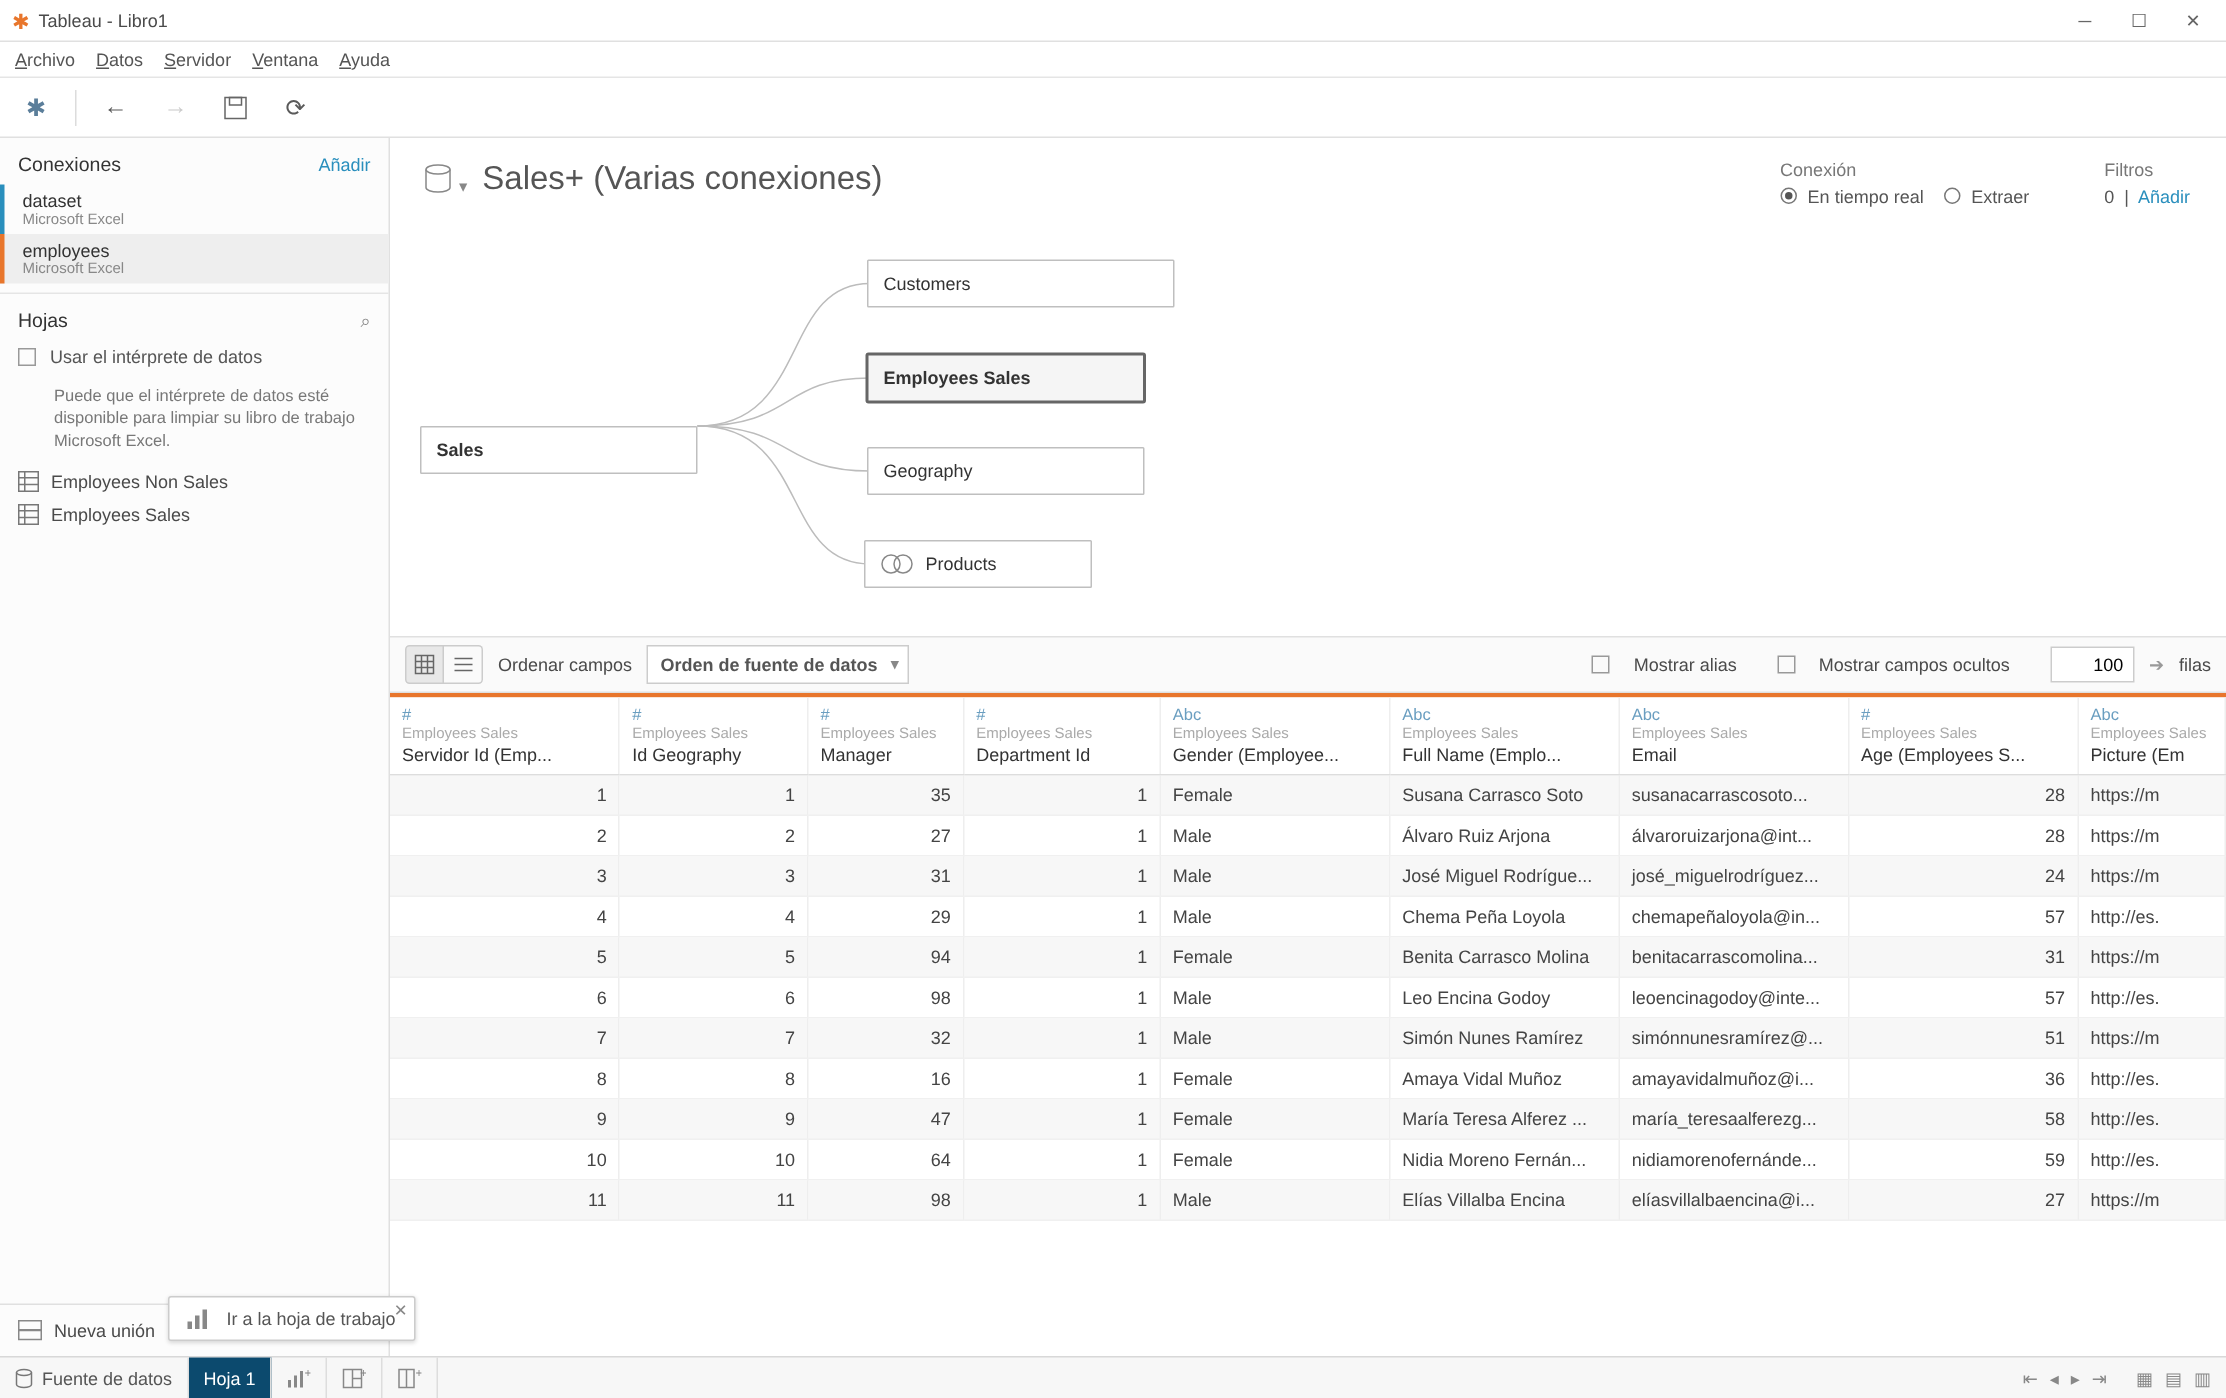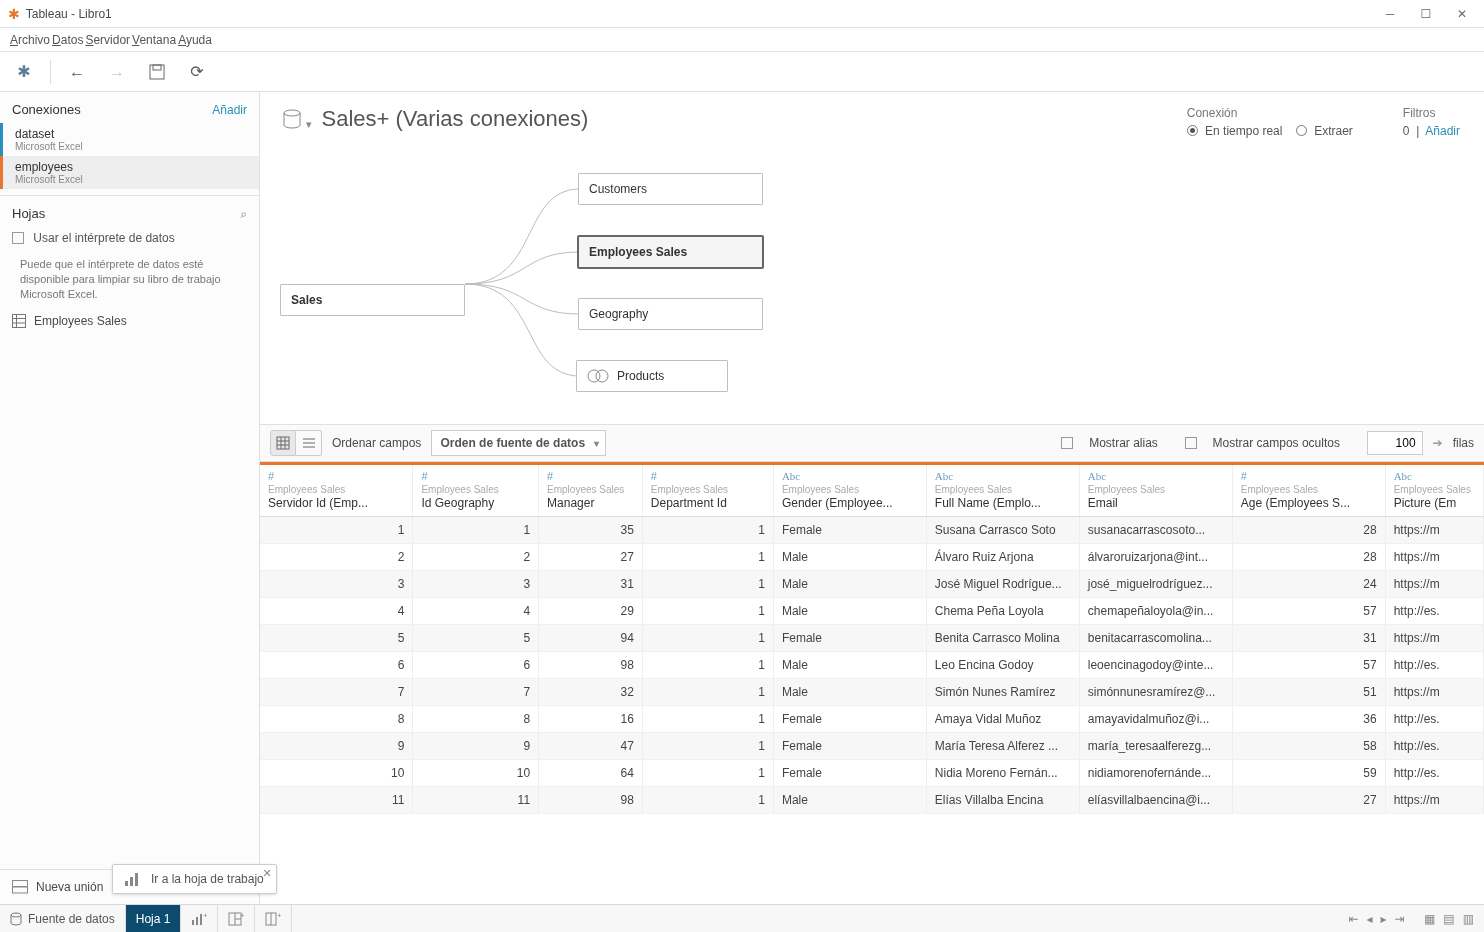--- a/index.html
+++ b/index.html
@@ -21,21 +21,21 @@
     background: #fff;
   }
   .titlebar-left { display: flex; align-items: center; gap: 6px; }
   .titlebar-logo { color: #e8762c; font-size: 14px; }
   .win-controls { display: flex; gap: 16px; padding-right: 8px; }
   .win-btn { width: 20px; height: 20px; display:flex; align-items:center; justify-content:center; color:#666; cursor:pointer; }
   .menubar {
     height: 24px;
     display: flex;
     align-items: center;
-    gap: 2px;
+    gap: 14px;
     padding: 0 10px;
     border-bottom: 1px solid #e5e5e5;
     font-size: 12px;
     color: #555;
   }
   .menubar span { cursor: default; }
   .menubar span::first-letter { text-decoration: underline; }
   .toolbar {
     height: 40px;
     display: flex;
@@ -67,21 +67,21 @@
     padding: 4px 12px 4px 12px;
     cursor:pointer;
   }
   .conn-item.ds1 { border-left: 3px solid #2a8fbd; }
   .conn-item.ds2 { border-left: 3px solid #e8762c; background:#eee; }
   .conn-name { font-size:12px; color:#333; }
   .conn-sub { font-size:10px; color:#888; }
   .side-section-hd .search-ic { color:#888; font-size:12px; }
   .sheets-body { padding: 4px 12px 8px 12px; font-size:12px; color:#555;}
   .chk { width:12px;height:12px;border:1px solid #999;display:inline-block;margin-right:6px;vertical-align:-2px;}
-  .hint { font-size:11px; color:#777; padding: 4px 12px 8px 20px; line-height:1.35;}
+  .hint { font-size:11px; color:#777; padding: 4px 12px 8px 36px; line-height:1.35;}
   .sheet-row { display:flex; align-items:center; gap:8px; padding:4px 12px; cursor:pointer; }
   .sheet-ic { width:14px;height:14px; color:#666; }
   .sidebar-bottom { margin-top:auto; border-top:1px solid #e0e0e0; padding:10px 12px; display:flex; align-items:center; gap:8px; }
   
   .main { flex:1; display:flex; flex-direction:column; position:relative; }
   .ds-header {
     display:flex; align-items:flex-start; justify-content:space-between;
     padding: 14px 24px 6px 22px;
   }
   .ds-title-wrap { display:flex; align-items:center; gap:10px; }
@@ -129,21 +129,21 @@
   .orange-bar { height:3px; background:#e8762c; }
   
   .grid { flex:1; overflow:auto; background:#fff; }
   table { border-collapse:collapse; width:100%; table-layout:fixed; }
   th {
     text-align:left; font-weight:normal; font-size:12px;
     border-right:1px solid #eee; border-bottom:1px solid #ddd;
     padding:4px 8px 6px 8px; background:#fff; vertical-align:top;
   }
   th .type { color:#6a9ec0; font-size:11px; }
-  th.str .type { color:#6a9ec0;font-family:Liberation Serif, serif; }
+  th.str .type { color:#6a9ec0; }
   th .src { color:#aaa; font-size:10px; display:block; margin:1px 0;}
   th .name { color:#333; font-size:12px; }
   td {
     border-right:1px solid #eee; border-bottom:1px solid #f0f0f0;
     padding:6px 8px; font-size:12px; color:#444;
     white-space:nowrap; overflow:hidden; text-overflow:ellipsis;
   }
   td.num { text-align:right; }
   tbody tr:nth-child(odd) td { background:#f7f7f7; }
   tbody tr:nth-child(even) td { background:#fff; }
@@ -225,20 +225,29 @@
     <div class="side-section-hd" style="border-top:1px solid #e5e5e5;margin-top:6px;gap:48px;">
       <span style="font-weight:500">Hojas</span>
       <span class="search-ic">⌕</span>
     </div>
     <div class="sheets-body">
       <span class="chk"></span>
       <span>Usar el intérprete de datos</span>
     </div>
     <div class="hint">Puede que el intérprete de datos esté disponible para limpiar su libro de trabajo Microsoft Excel.</div>
 
+    <div class="sheet-row">
+      <svg class="sheet-ic" viewBox="0 0 14 14">
+          <rect x="0.5" y="0.5" width="13" height="13" fill="none" stroke="#777"></rect>
+          <line x1="0.5" y1="4.5" x2="13.5" y2="4.5" stroke="#777"></line>
+          <line x1="0.5" y1="9" x2="13.5" y2="9" stroke="#777"></line>
+          <line x1="4.5" y1="0.5" x2="4.5" y2="13.5" stroke="#777"></line>
+        </svg>
+      <span>Employees Non Sales</span>
+    </div>
     <div class="sheet-row">
       <svg class="sheet-ic" viewBox="0 0 14 14">
           <rect x="0.5" y="0.5" width="13" height="13" fill="none" stroke="#777"></rect>
           <line x1="0.5" y1="4.5" x2="13.5" y2="4.5" stroke="#777"></line>
           <line x1="0.5" y1="9" x2="13.5" y2="9" stroke="#777"></line>
           <line x1="4.5" y1="0.5" x2="4.5" y2="13.5" stroke="#777"></line>
         </svg>
       <span>Employees Sales</span>
     </div>
 
@@ -286,21 +295,21 @@
     <div class="canvas">
       <svg class="connector" style="left:0;top:0" width="600" height="280">
         <path d="M205 140 C 280 140, 260 45, 320 45"></path>
         <path d="M205 140 C 270 140, 260 108, 320 108"></path>
         <path d="M205 140 C 270 140, 260 170, 320 170"></path>
         <path d="M205 140 C 280 140, 260 232, 320 232"></path>
       </svg>
       <div class="table-box" style="left:20px;top:140px;width:185px;font-weight:bold">
         <span>Sales</span>
       </div>
-      <div class="table-box" style="left:318px;top:29px;width:185px">
+      <div class="table-box" style="left:318px;top:29px;width:205px">
         <span>Customers</span>
       </div>
       <div class="table-box sel" style="left:318px;top:92px;width:185px">
         <span>Employees Sales</span>
       </div>
       <div class="table-box" style="left:318px;top:154px;width:185px">
         <span>Geography</span>
       </div>
       <div class="table-box" style="left:316px;top:216px;width:152px">
         <svg class="union-ic" width="22" height="14">

